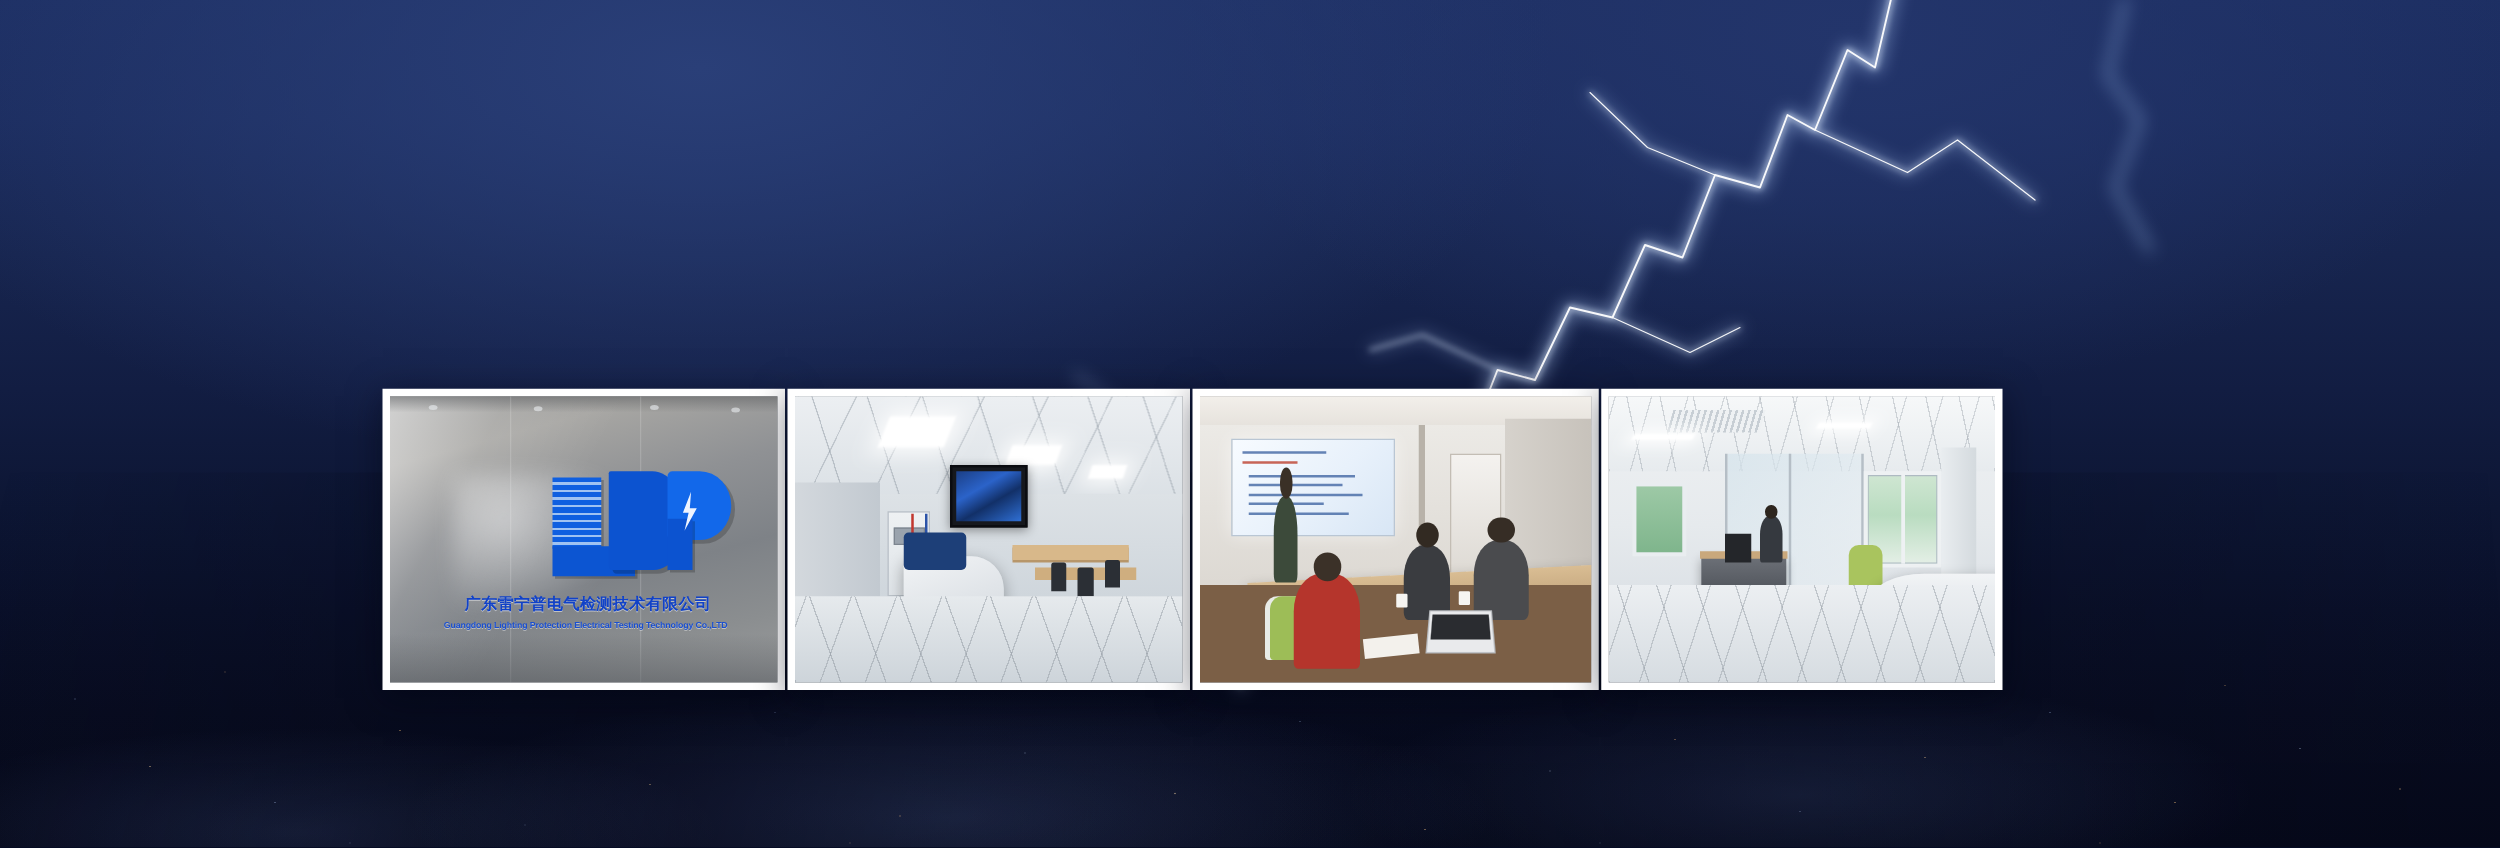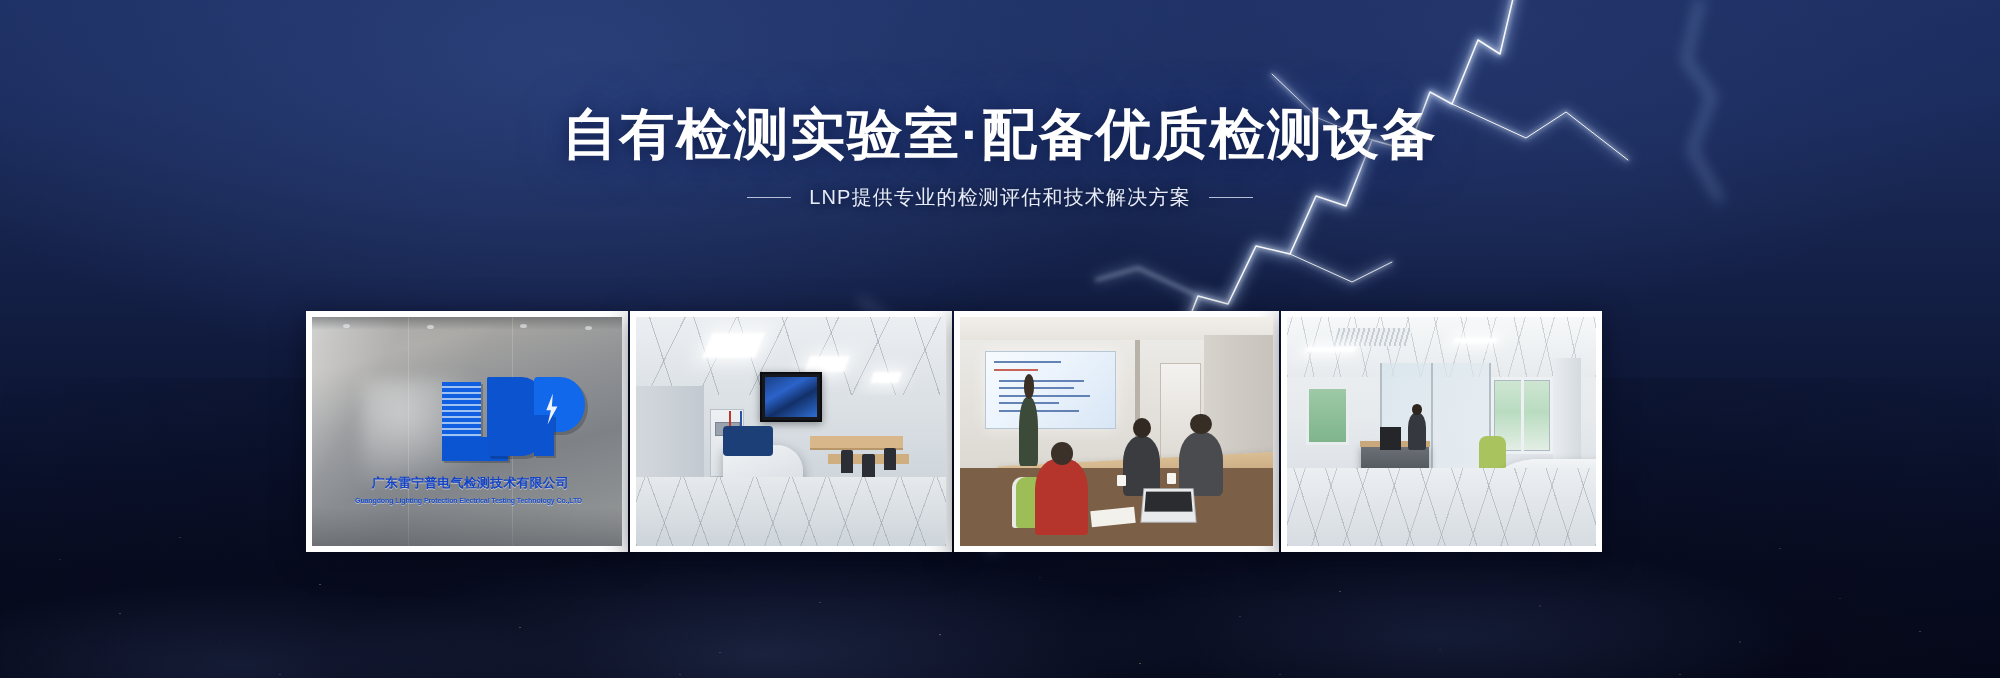--- a/index.html
+++ b/index.html
@@ -550,28 +550,20 @@
       </g>
 
       <g class="bolt-glow" stroke="#9fc0f0" fill="none" stroke-linecap="round" stroke-linejoin="round" opacity=".3">
         <path d="M1700 0 L1686 60 L1712 96 L1692 150 L1720 200" stroke-width="4"></path>
         <path d="M860 300 L902 330 L880 372 L918 404 L896 450" stroke-width="3"></path>
         <path d="M1240 420 L1282 452 L1258 492" stroke-width="2.6"></path>
       </g>
     </svg>
   </div>
 
-  <div class="headline-wrap">
-    <div class="headline">自有检测实验室·配备优质检测设备</div>
-    <div class="sub-row">
-      <span class="sub-rule"></span>
-      <span class="subline">LNP提供专业的检测评估和技术解决方案</span>
-      <span class="sub-rule"></span>
-    </div>
-  </div>
 
   <div class="strip">
 
     <div class="card card-1">
       <div class="shot">
         <div class="p1">
           <div class="ceil"></div>
           <div class="seam s1"></div>
           <div class="seam s2"></div>
           <div class="dot" style="left:10%;  top:3%;"></div>

